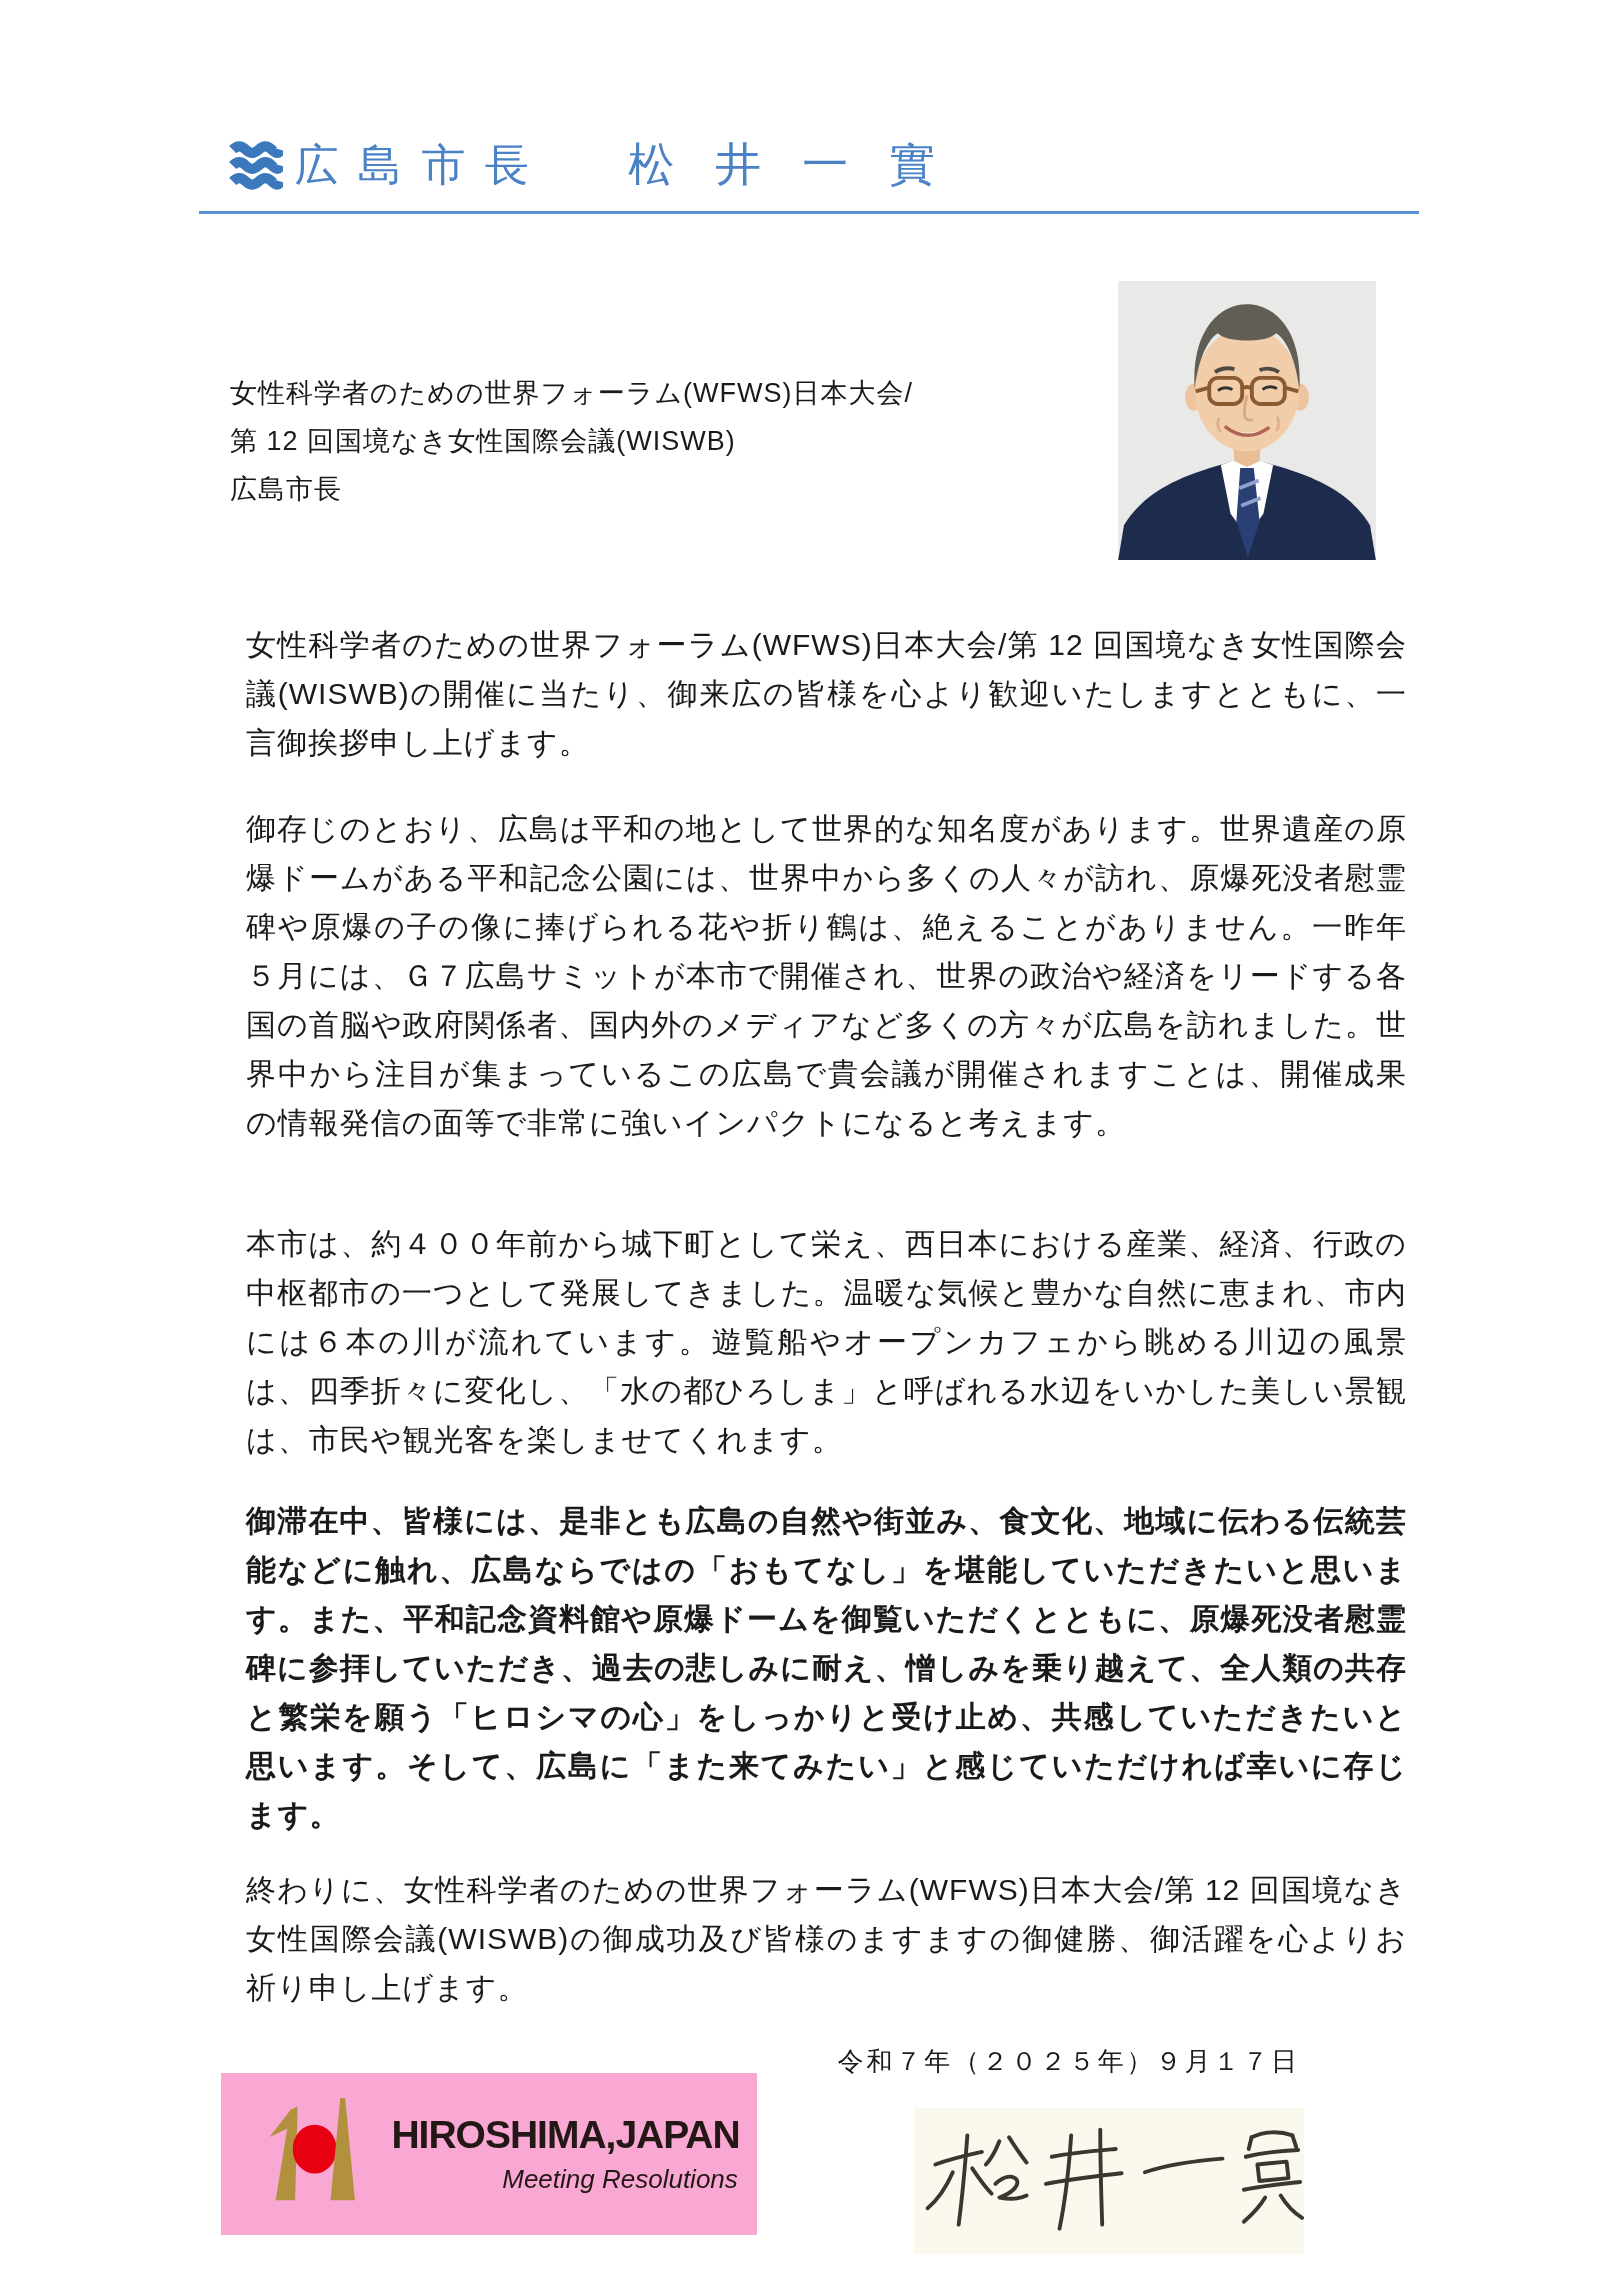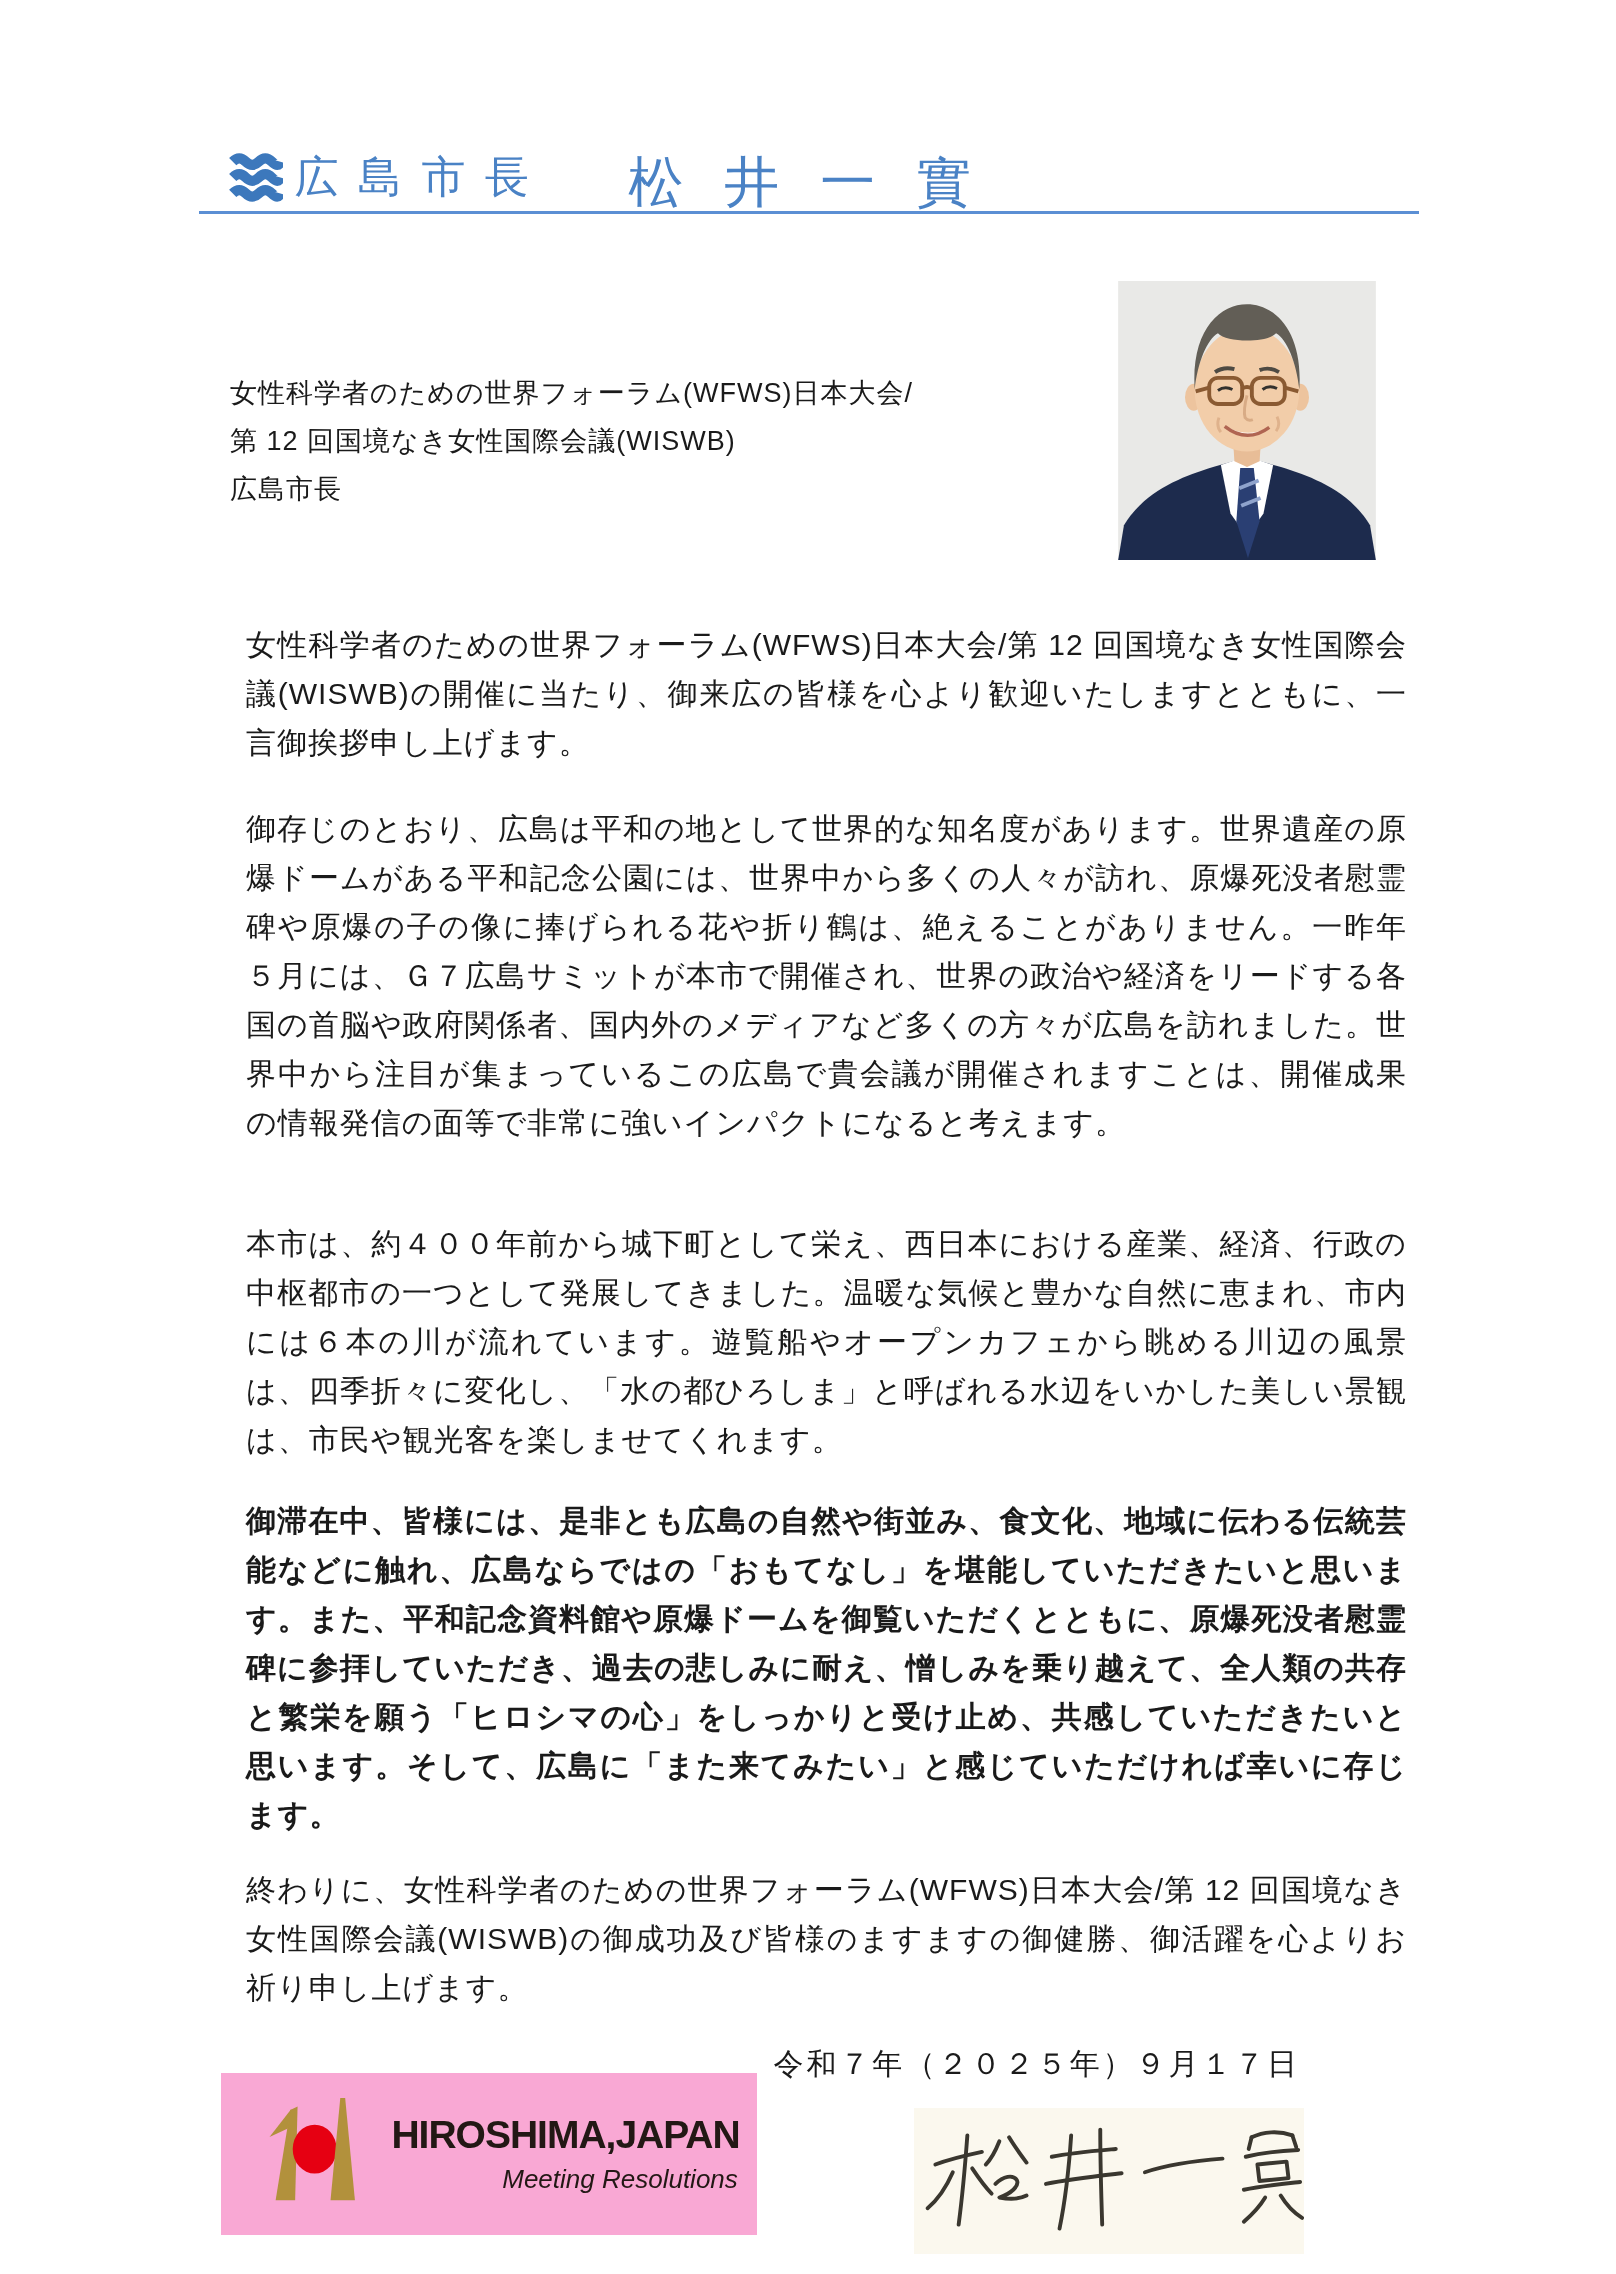--- a/index.html
+++ b/index.html
@@ -9,22 +9,22 @@
   }
 
   
   .brand { position:absolute; left:229px; top:134px; display:flex; align-items:center; }
   .brand-icon { width:54px; height:49px; flex:0 0 auto; }
   .brand-title {
     font-size:44px; color:#4a82c5; letter-spacing:19.4px; margin-left:11.6px;
     white-space:nowrap;
   }
   .brand-name {
-    font-size:55px; color:#4a82c5; letter-spacing:41px; margin-left:80px;
-    font-family:"Liberation Serif", serif; white-space:nowrap;margin-top:12px;
+    font-size:46px; color:#4a82c5; letter-spacing:41px; margin-left:80px;
+    font-family:"Liberation Serif", serif; white-space:nowrap;
   }
   .header-rule { position:absolute; left:199px; top:211px; width:1220px; height:2.9px; background:#5b8fd4; }
 
   
   .photo { position:absolute; left:1118px; top:281px; width:258px; height:279px; }
   .photo svg { display:block; }
 
   
   .recipient { position:absolute; left:230px; top:369px; font-size:27px; line-height:48px; letter-spacing:1px; }
   .recipient div { white-space:nowrap; }
@@ -35,21 +35,21 @@
     font-size:30px; line-height:49px; letter-spacing:1px;
     text-align:justify; text-justify:inter-character;
   }
   #p1 { top:604px; }
   #p2 { top:788px; }
   #p3 { top:1203px; }
   #p4 { top:1480px;font-weight:bold; }
   #p5 { top:1849px; }
 
   
-  .date-line { position:absolute; top:2044px; right:221px; font-size:30px; letter-spacing:2.9px; white-space:nowrap; }
+  .date-line { position:absolute; top:2044px; right:221px; font-size:26px; letter-spacing:2.9px; white-space:nowrap; }
 
   
   .logo-box {
     position:absolute; left:221px; top:2073px; width:536px; height:162px;
     background:#f9a8d4; display:flex; align-items:center;
   }
   .logo-mark { width:122px; height:122px; margin-left:29px; flex:0 0 auto; }
   .logo-text { margin-left:19.4px; display:flex; flex-direction:column; }
   .logo-title { font-size:39px; font-weight:bold; color:#231815; letter-spacing:-1px; white-space:nowrap; }
   .logo-sub { font-size:26px; font-style:italic; color:#231815; text-align:right; margin-top:7.8px; padding-right:1.9px; white-space:nowrap; }

